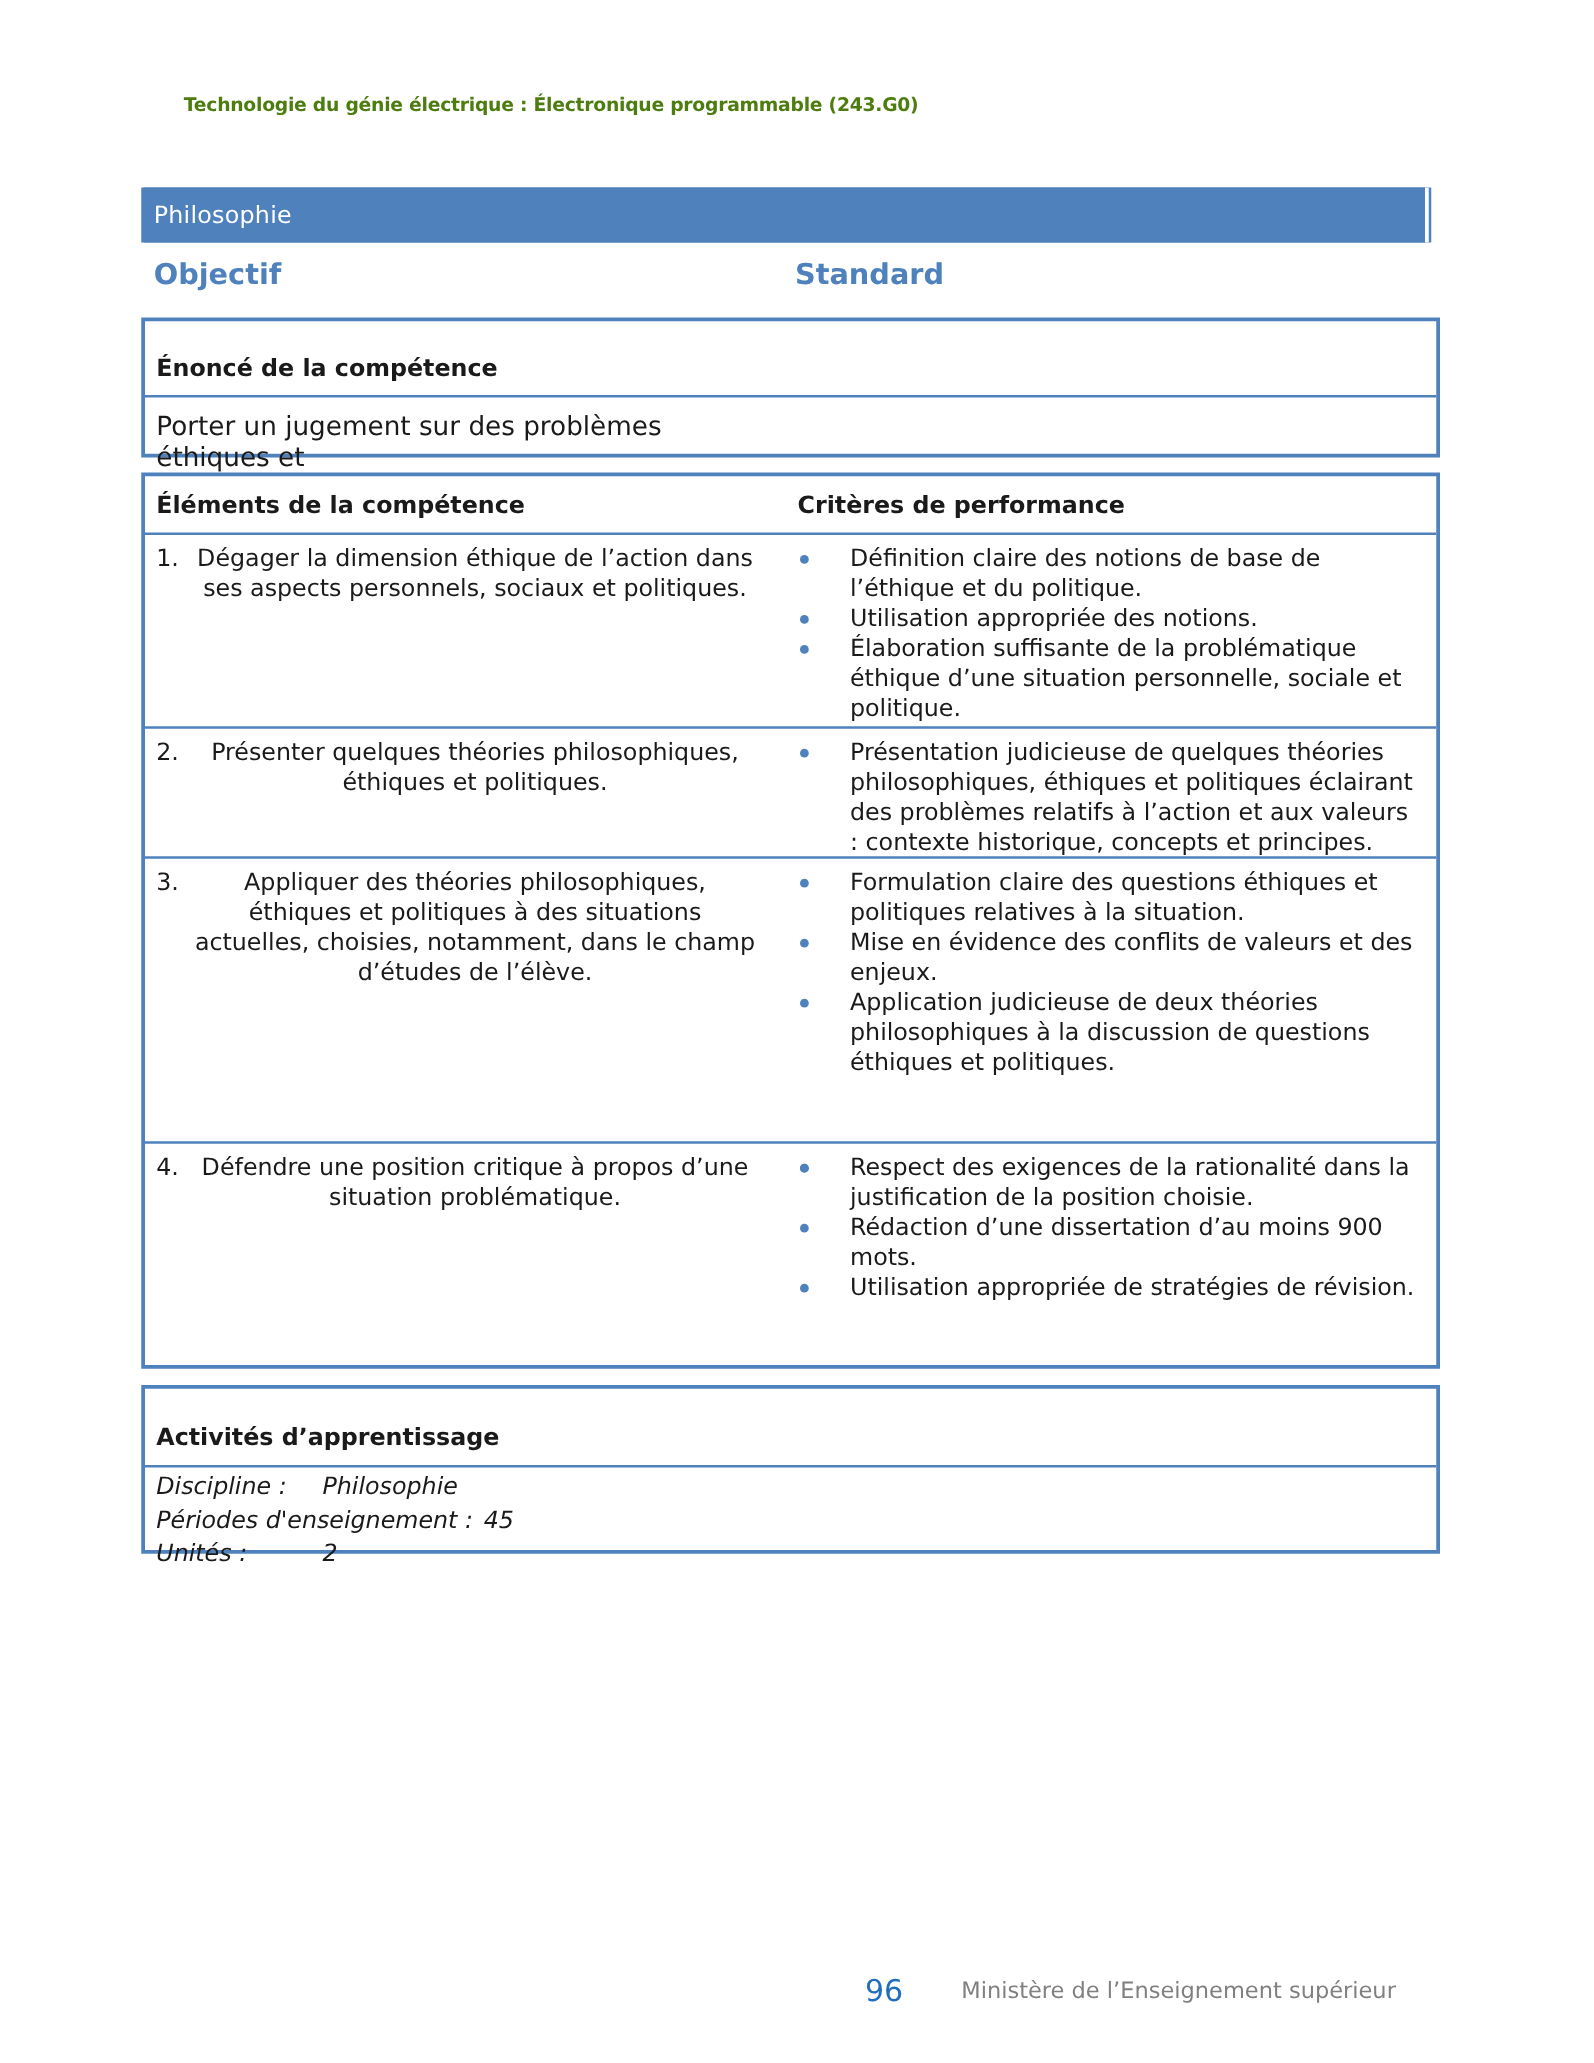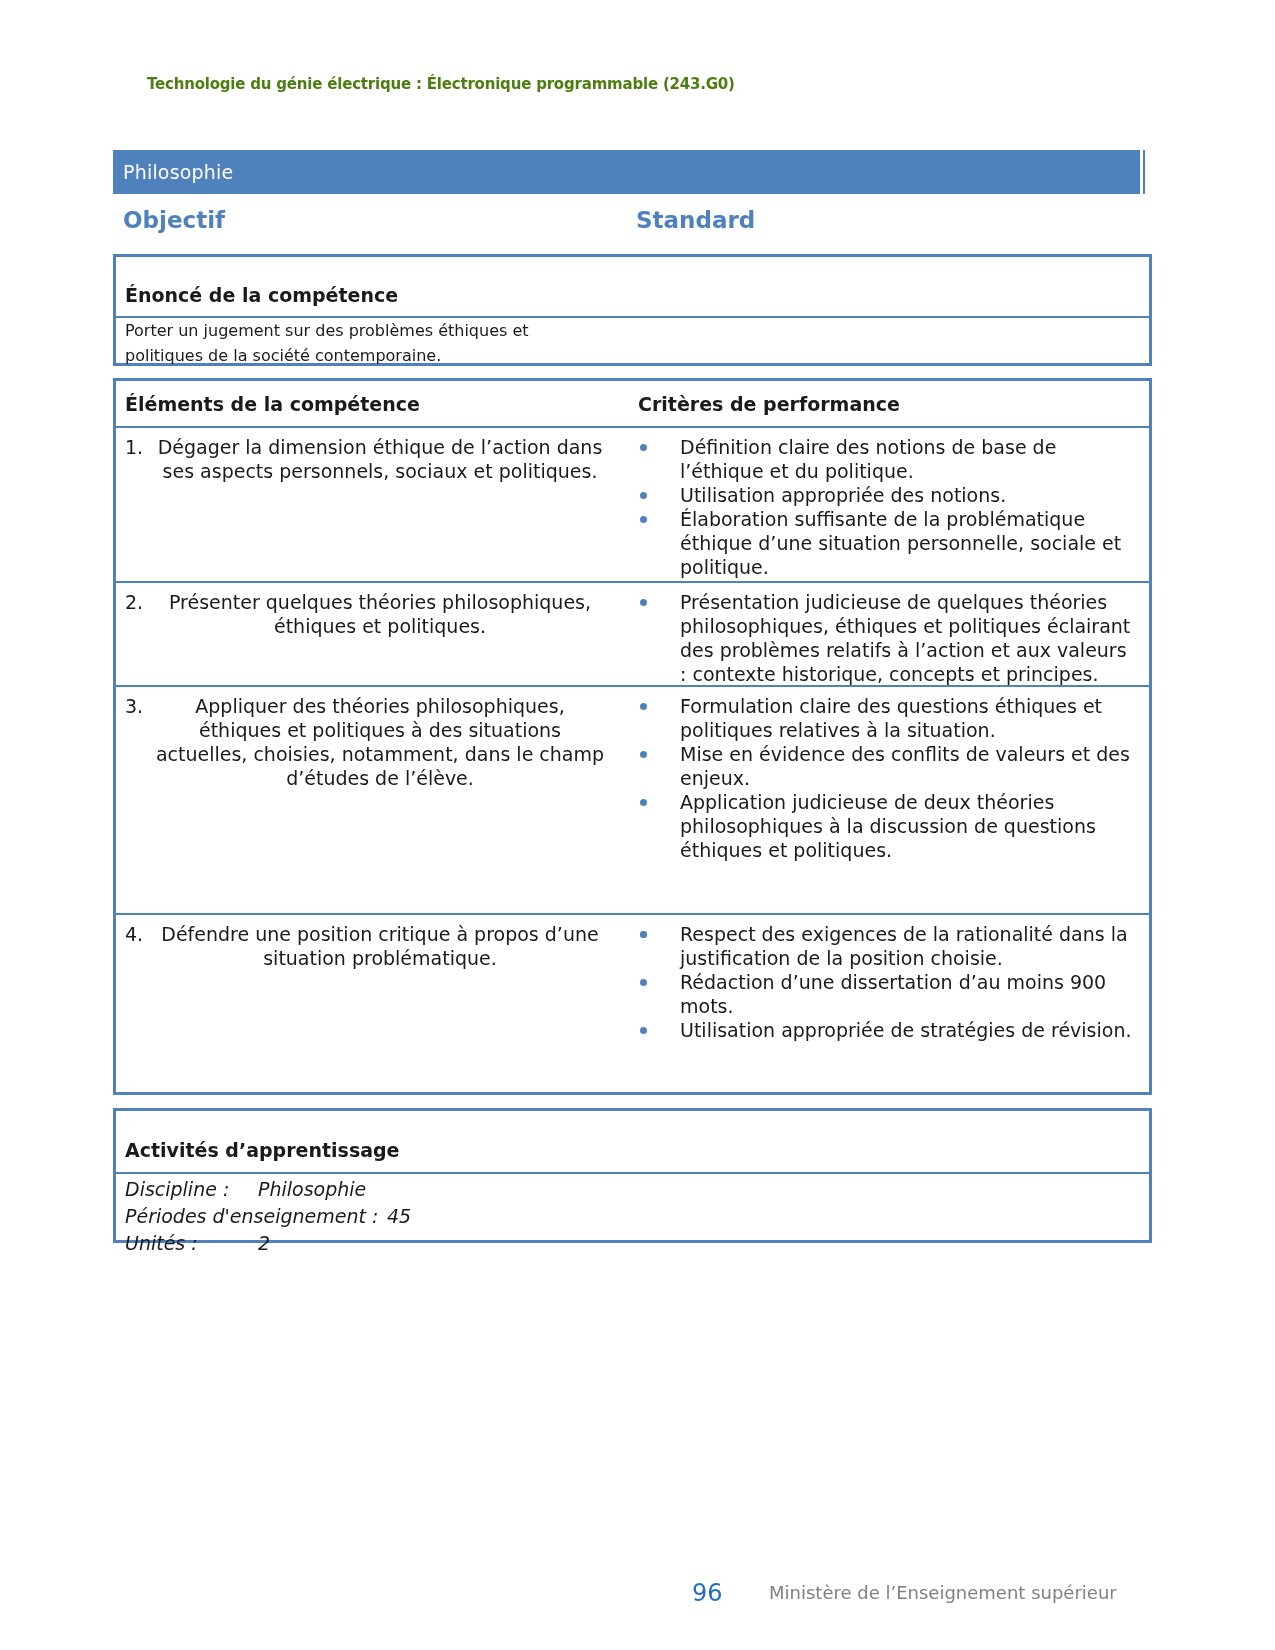--- a/index.html
+++ b/index.html
@@ -11,21 +11,21 @@
     .course-bar .code { position:absolute; right:10px; top:11px; color:#fff; font-size:19px; letter-spacing:0.3px;margin-top:32px; }
     .col-heads { position:absolute; top:207px; left:113px; width:1039px; height:32px; }
     .col-heads .h { position:absolute; top:0; font-size:23px; font-weight:bold; color:#4f81bd;text-align:right; }
     .col-heads .h.obj { left:10px; }
     .col-heads .h.std { left:523px; }
     .box { position:absolute; left:113px; width:1033px; border:3px solid #4f81bd; background:#fff; }
     .box .hdr { font-weight:bold; font-size:19px; padding:10px 9px 0 9px; height:34px; box-sizing:border-box;margin-top:16px; }
     .box .sep { border-top:2px solid #4f81bd; }
     .enonce { top:254px; height:106px; }
     .enonce .hdr { height:43px; padding-top:11px; }
-    .enonce .body { padding:0 9px; font-size:16px; line-height:25px; width:480px; }
+    .enonce .body { padding:11px 9px; font-size:21px; line-height:25px; width:480px; }
     .elements { top:378px; height:711px; }
     .el-head { position:relative; height:45px; }
     .el-head span { position:absolute; top:12px; font-weight:bold; font-size:19px; }
     .el-head .l { left:9px; } .el-head .r { left:522px; }
     .el-row { position:relative; border-top:2px solid #4f81bd; box-sizing:border-box; }
     .el-row .left { position:absolute; left:9px; top:7px; width:480px; font-size:19px; line-height:24px; }
     .el-row .left .num { position:absolute; left:0; top:0; }
     .el-row .left .txt { display:block; padding-left:30px;text-align:center; }
     .el-row .right { position:absolute; left:522px; top:7px; width:495px; font-size:19px; line-height:24px; }
     .crit { position:relative; padding-left:42px; }

